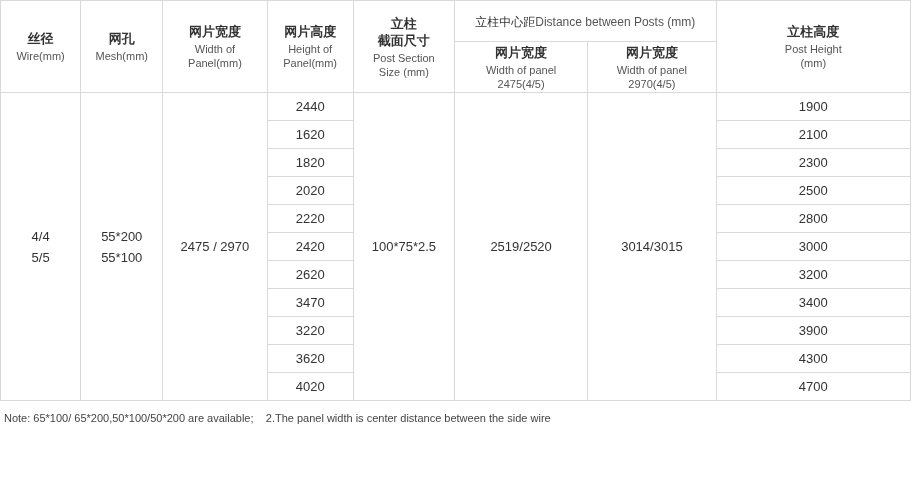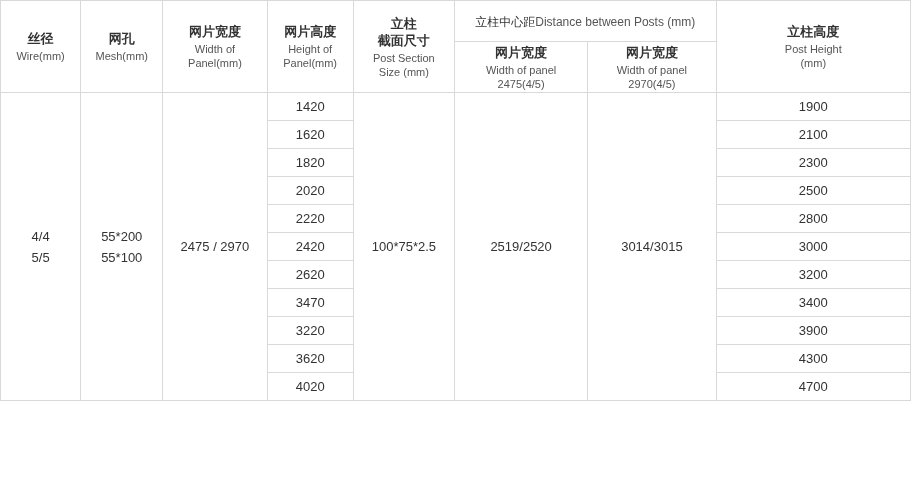--- a/index.html
+++ b/index.html
@@ -162,21 +162,21 @@
 2970(4/5)</span>
       </th>
     </tr>
 
     <tr>
       <td class="bigcell" rowspan="11" style="white-space:pre-line">4/4
 5/5</td>
       <td class="bigcell" rowspan="11" style="white-space:pre-line">55*200
 55*100</td>
       <td class="bigcell" rowspan="11">2475 / 2970</td>
-      <td class="cellval">1420</td>
+      <td class="cellval">2440</td>
       <td class="bigcell" rowspan="11">100*75*2.5</td>
       <td class="bigcell" rowspan="11">2519/2520</td>
       <td class="bigcell" rowspan="11">3014/3015</td>
       <td class="cellval">1900</td>
     </tr>
     <tr>
       <td class="cellval">1620</td>
       <td class="cellval">2100</td>
     </tr>
     <tr>
@@ -212,15 +212,16 @@
       <td class="cellval">4300</td>
     </tr>
     <tr>
       <td class="cellval">4020</td>
       <td class="cellval">4700</td>
     </tr>
   </tbody>
     </table>
 
   <div class="notes">
+    <div class="note-en">Note: 65*100/ 65*200,50*100/50*200 are available;    2.The panel width is center distance between the side wire</div>
   </div>
 
 </div>
 
 </body></html>

